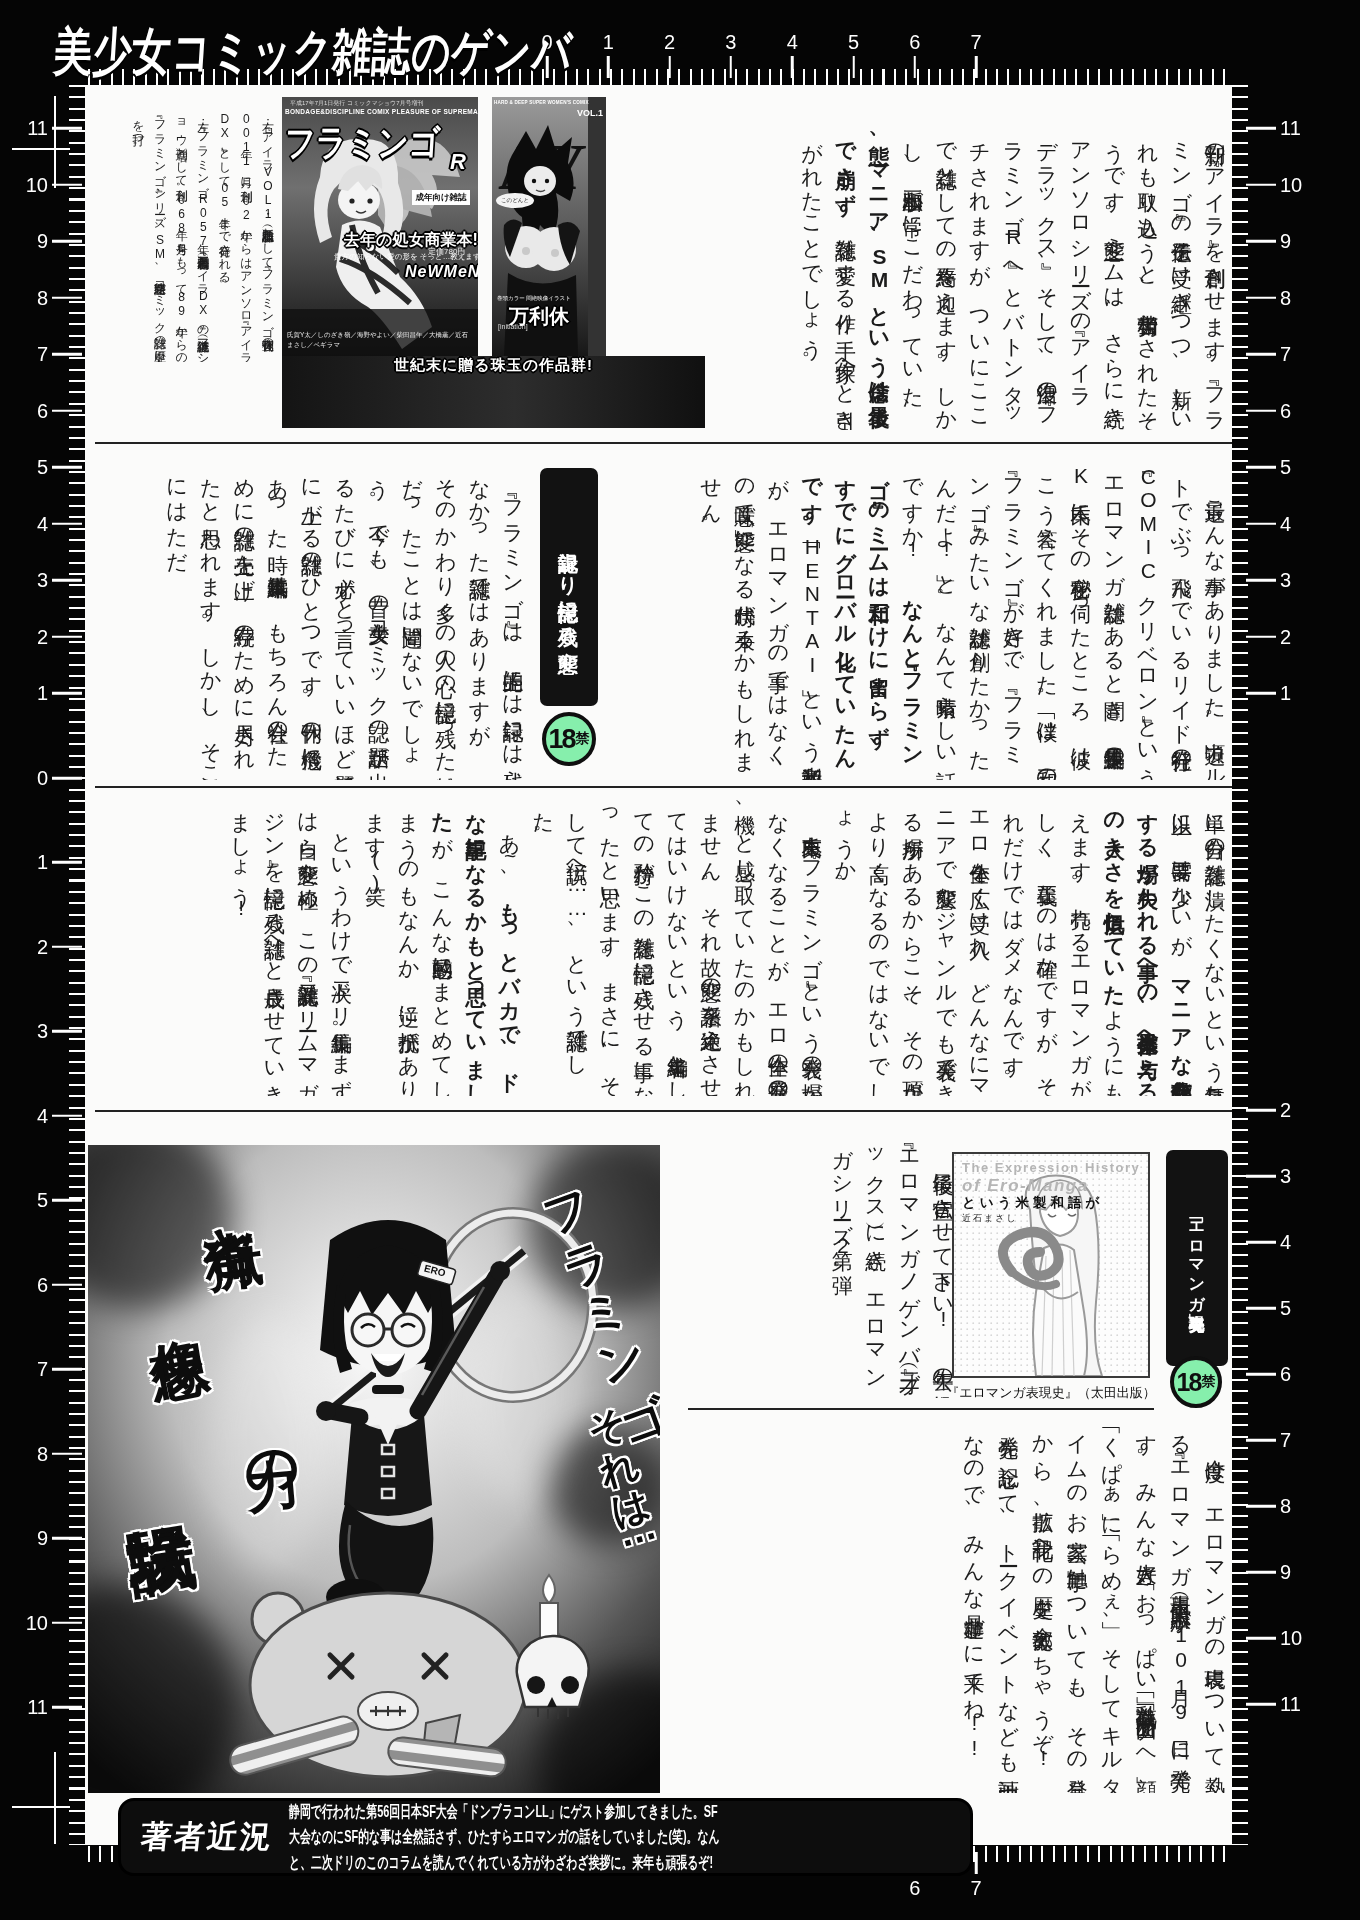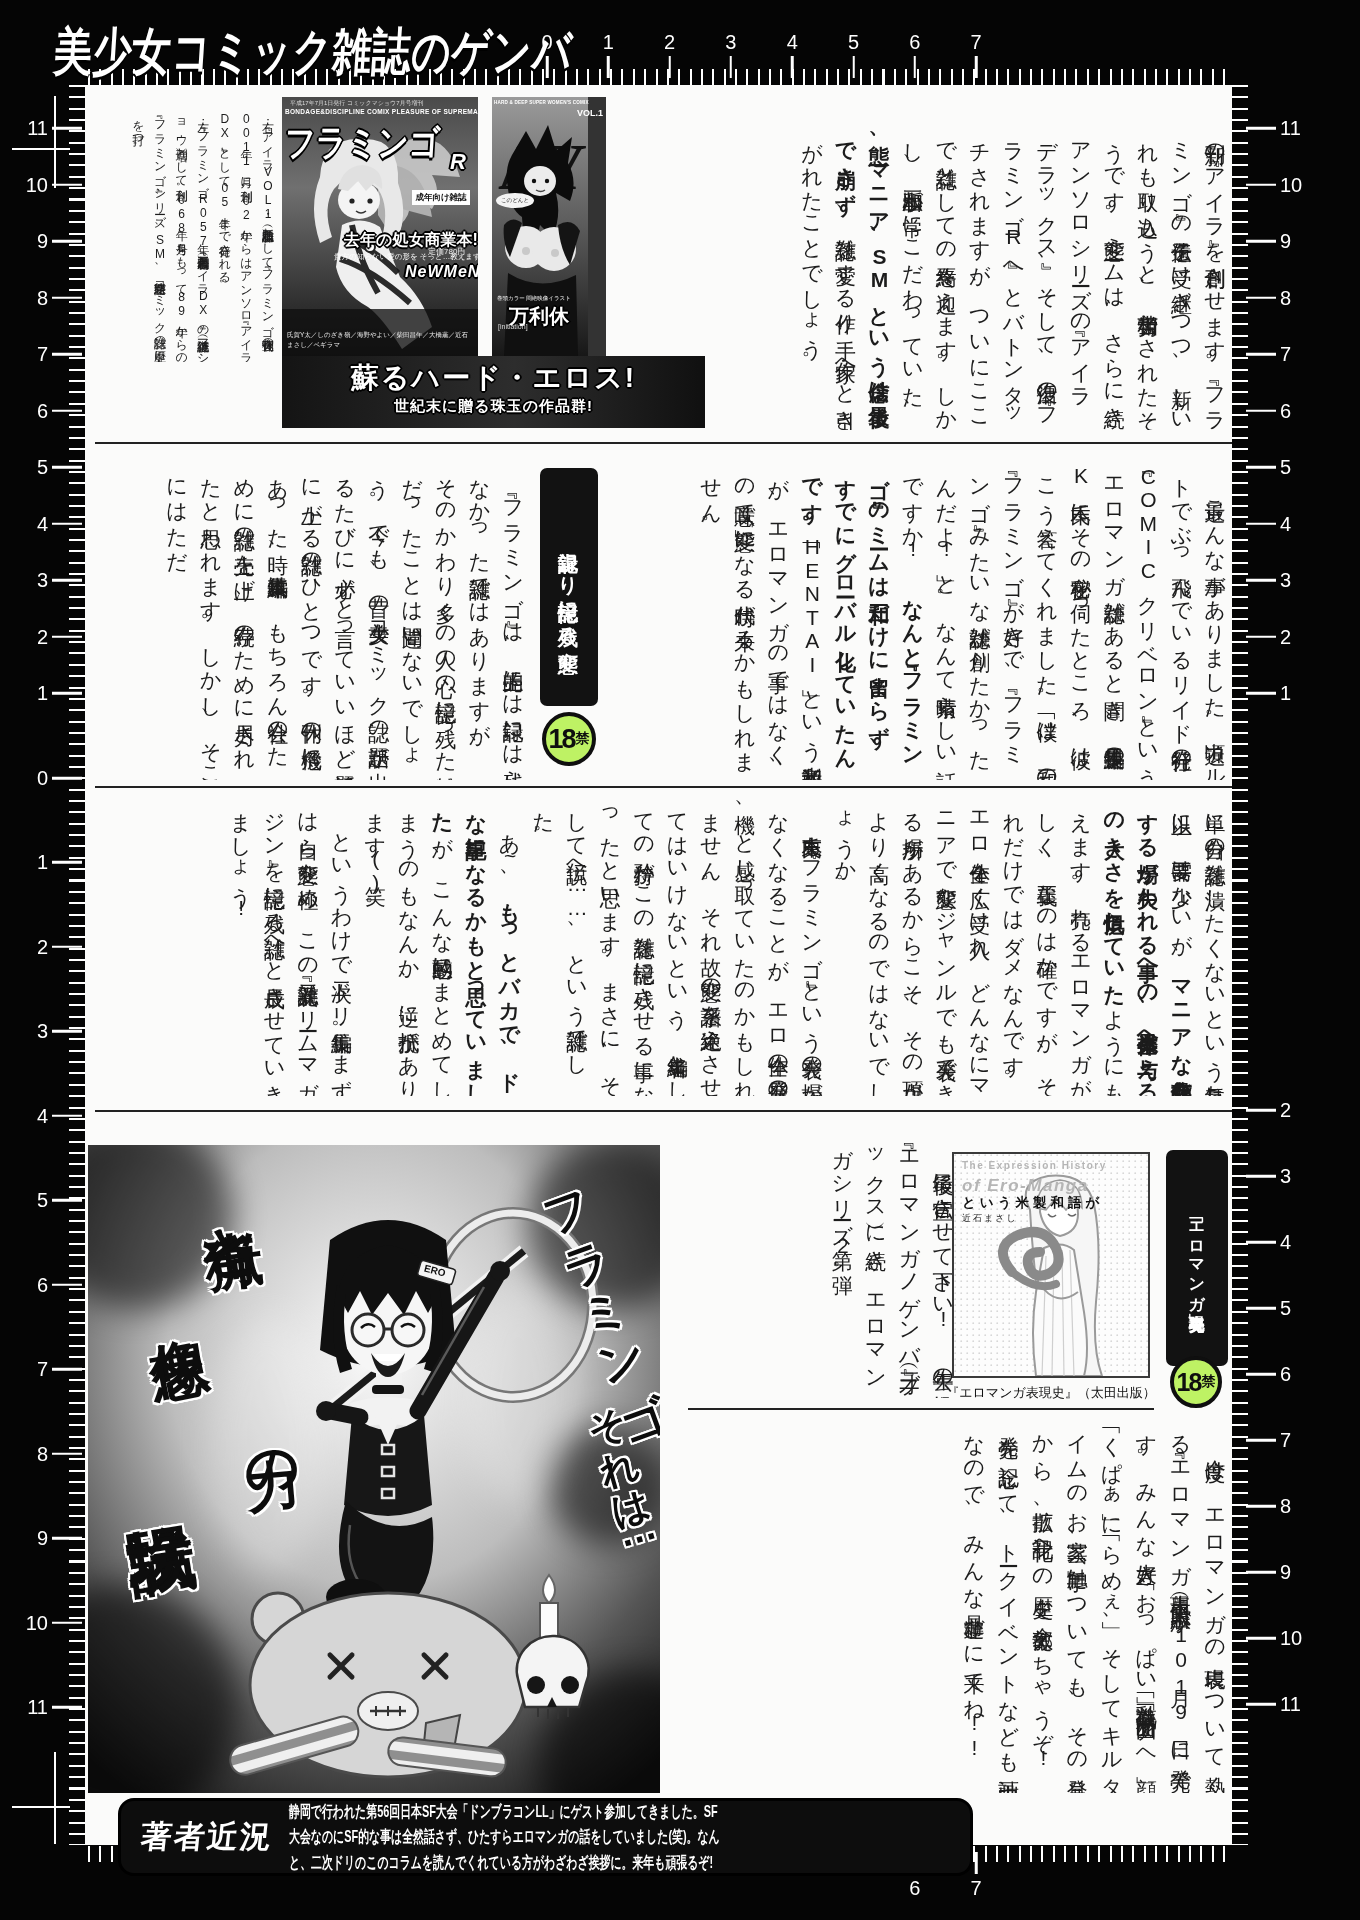--- a/index.html
+++ b/index.html
@@ -25,21 +25,21 @@
   
   .vtext{writing-mode:vertical-rl;text-orientation:upright;color:#1c1c1c;overflow:hidden;
          font-family:"Liberation Sans","DejaVu Sans",sans-serif;}
   .vtext b{font-weight:900;}
   .body-col{font-size:21px;line-height:1.6;letter-spacing:.5px;}
   .divider{background:#222;height:2px;}
   
   .vbox{background:#121212;color:#fff;writing-mode:vertical-rl;text-orientation:upright;
         border-radius:7px;display:flex;align-items:center;justify-content:center;
         font-weight:900;}
-  .r18{background:#bef264;border:4px solid #0f0f0f;border-radius:50%;display:flex;align-items:center;
+  .r18{background:#86efac;border:4px solid #0f0f0f;border-radius:50%;display:flex;align-items:center;
        justify-content:center;color:#0f0f0f;font-weight:900;box-sizing:border-box;}
   .r18 .num{font-size:27px;letter-spacing:-2px;}
   .r18 .kan{font-size:14px;margin-left:1px;}
   
   .cover{overflow:hidden;background:#333;}
   .cover svg{position:absolute;left:0;top:0;}
   .ov{position:absolute;color:#fff;white-space:nowrap;}
   .outline-b{text-shadow:2px 0 0 #000,-2px 0 0 #000,0 2px 0 #000,0 -2px 0 #000,1px 1px 0 #000,-1px -1px 0 #000,1px -1px 0 #000,-1px 1px 0 #000;}
   .outline-w{text-shadow:2px 0 0 #fff,-2px 0 0 #fff,0 2px 0 #fff,0 -2px 0 #fff,2px 2px 0 #fff,-2px -2px 0 #fff,2px -2px 0 #fff,-2px 2px 0 #fff;}
   .banner{background:linear-gradient(90deg,#141414,#2d2d2d 55%,#101010);color:#fff;text-align:center;overflow:hidden;}
@@ -201,21 +201,20 @@
     </svg>
     <div class="ov" style="left:2px;top:3px;font-size:4.6px;font-weight:700;letter-spacing:.2px;">HARD &amp; DEEP SUPER WOMEN'S COMIX</div>
     <div class="ov" style="right:3px;top:11px;font-size:9px;font-weight:900;">VOL.1</div>
     <div class="ov" style="left:4px;top:96px;width:38px;background:#f4f4f4;color:#111;border-radius:50%;font-size:5.5px;text-align:center;padding:4px 0;">このどんと</div>
     <div class="ov" style="left:5px;top:198px;font-size:5.5px;">巻頭カラー 悶絶映像イラスト</div>
     <div class="ov outline-b" style="left:17px;top:206px;font-size:20px;font-weight:700;">万利休</div>
     <div class="ov" style="left:6px;top:226px;font-size:7px;color:#ddd;">[initiation]</div>
   </div>
 
   <div class="abs banner" style="left:282px;top:356px;width:423px;height:72px;">
-    <div class="l1 outline-b">蘇るハード・エロス!</div>
     <div class="l2 outline-b">世紀末に贈る珠玉の作品群!</div>
   </div>
 
   <div class="abs vtext body-col" style="left:708px;top:128px;width:524px;height:302px;"><span>新刊の『アイラ』を創刊させます。『フラミンゴ』の遺伝子を受け継ぎつつ、新しい流れも取り込もうと、相当苦労なされたそうです。変態ミームは、さらに続きアンソロシリーズの『アイラ デラックス』、そして、復活の『フラミンゴR』へとバトンタッチされますが、ついにここで雑誌としての終焉を迎えます。しかし、三和出版が常にこだわっていた、</span><b>変態、マニア、SMという信念は最後まで崩さず</b><span>、雑誌を愛する作り手、作家へと引き継がれたことでしょう。</span></div>
 
   <div class="abs divider" style="left:95px;top:442px;width:1137px;"></div>
 
   <div class="abs vtext body-col" style="left:618px;top:464px;width:614px;height:316px;"><span>　最近こんな事がありました。近頃カルトでぶっ飛んでいるリイド社発行の『COMICクリベロン』という配信系エロマンガ雑誌があると聞き、早速編集長のK本氏にその秘密を伺ったところ、彼はこう答えてくれました。「僕は、三和の『フラミンゴ』が好きで、『フラミンゴ』みたいな雑誌が創りたかったんだよ!」と。なんて素晴らしい話ですか! </span><b>なんと『フラミンゴ』のミームは三和だけに留まらず、すでにグローバル化していたんです。</b><span>「HENTAI」という米製和語が、エロマンガの事ではなく、本当の意味で「変態」になる時代が来るかもしれません。</span></div>
 
   <div class="abs vbox" style="left:540px;top:468px;width:58px;height:238px;font-size:20px;letter-spacing:1px;">記録より記憶に残る変態</div>
@@ -371,21 +370,21 @@
       <g stroke="#cfcfcf" stroke-width="1.2">
         <line x1="92" y1="102" x2="88" y2="222"></line>
           <line x1="100" y1="98" x2="98" y2="222"></line>
         <line x1="108" y1="96" x2="110" y2="222"></line>
           <line x1="116" y1="96" x2="120" y2="222"></line>
       </g>
       <path d="M86,130 Q102,154 124,138" fill="none" stroke="#9a9a9a" stroke-width="2"></path>
       <path d="M58,118 Q38,94 62,82 Q90,70 102,94 Q110,112 94,120 Q78,126 74,110 Q72,98 86,98" fill="none" stroke="#8a8a8a" stroke-width="10" stroke-linecap="round"></path>
       <path d="M58,118 Q82,138 102,130" fill="none" stroke="#8a8a8a" stroke-width="8" stroke-linecap="round"></path>
     </svg>
-    <div class="ov" style="left:8px;top:6px;font-size:10px;font-weight:700;color:#b5b5b5;letter-spacing:1.5px;">The Expression History</div>
+    <div class="ov" style="left:8px;top:6px;font-size:13px;font-weight:700;color:#b5b5b5;letter-spacing:1.5px;">The Expression History</div>
     <div class="ov" style="left:8px;top:22px;font-size:17px;font-weight:700;color:#b5b5b5;letter-spacing:1.5px;font-style:italic;">of Ero-Manga</div>
     <div class="ov" style="left:8px;top:40px;font-size:13.5px;font-weight:900;color:#111;letter-spacing:4px;">という米製和語が</div>
     <div class="ov" style="left:8px;top:58px;font-size:9px;color:#222;letter-spacing:2px;">近石まさし</div>
   </div>
   <div class="abs book-cap" style="left:930px;top:1384px;width:242px;">『エロマンガ表現史』（太田出版）</div>
 
   <div class="abs vbox" style="left:1166px;top:1150px;width:62px;height:208px;font-size:16px;padding:4px 0;white-space:pre-line;line-height:1.6;"><span>「エロマンガ表現史」</span><br><span>発売</span></div>
   <div class="abs r18" style="left:1170px;top:1356px;width:52px;height:52px;">
     <span class="num" style="font-size:25px;">18</span>
       <span class="kan">禁</span>

